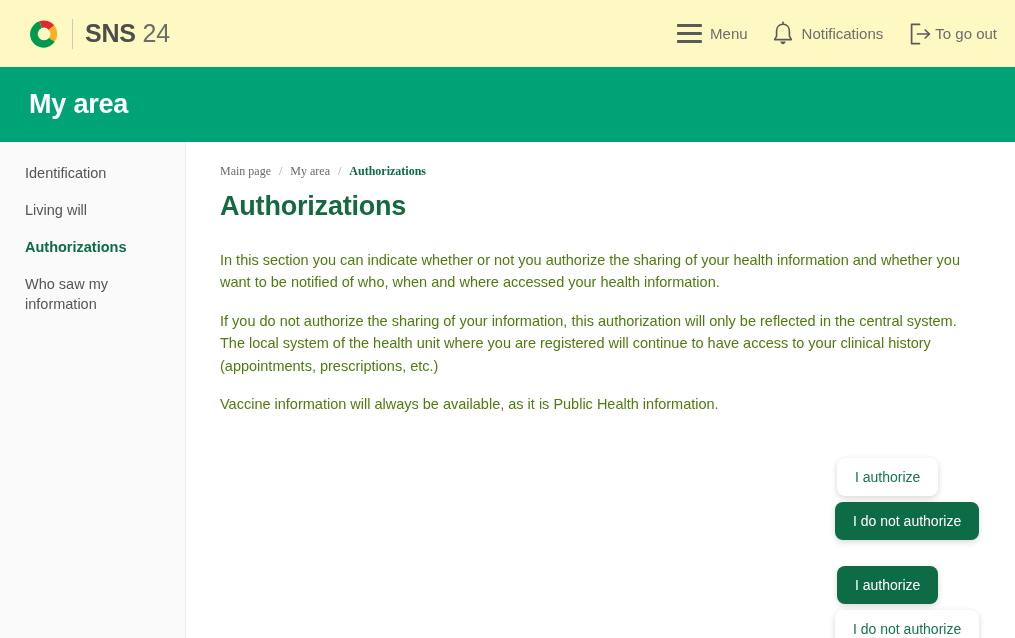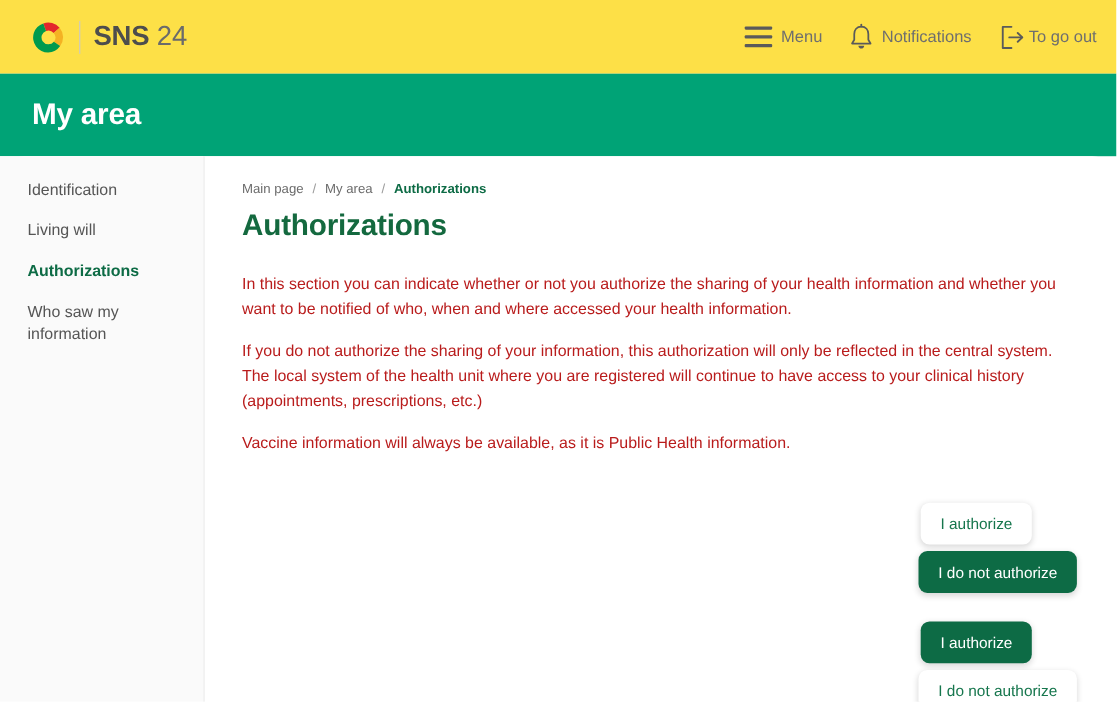--- a/index.html
+++ b/index.html
@@ -12,21 +12,21 @@
     font-family: "Liberation Sans", sans-serif;
     -webkit-font-smoothing: antialiased;
   }
 
   
   .topbar {
     height: 67px;
     display: flex;
     align-items: center;
     padding: 0 18px 0 29px;
-    background: #fde047;
+    background: #fef9c3;
   }
   .brand {
     display: flex;
     align-items: center;
     gap: 0;
   }
   .logo-mark {
     width: 30px; height: 30px;
     position: relative;
     flex: 0 0 auto;
@@ -125,20 +125,21 @@
     min-width: 0;
   }
 
   .breadcrumb {
     font-size: 12px;
     color: #6b6b6b;
     margin-bottom: 12px;
     display: flex;
     align-items: center;
     flex-wrap: wrap;
+    font-family: Liberation Serif, serif;
   }
   .breadcrumb .crumb { cursor: pointer; }
   .breadcrumb .crumb.current {
     color: #0d6b45;
     font-weight: bold;
     cursor: default;
   }
   .breadcrumb .sep {
     margin: 0 8px;
     color: #9b9b9b;
@@ -148,21 +149,21 @@
     margin: 0 0 27px 0;
     font-size: 27px;
     font-weight: bold;
     color: #14693f;
     letter-spacing: -0.2px;
   }
 
   .para {
     font-size: 14.5px;
     line-height: 1.55;
-    color: #b91c1c;
+    color: #4d7c0f;
     margin: 0 0 16px 0;
     max-width: 770px;
   }
   .para.last { margin-bottom: 0; }
 
   
   .auth-rows { margin-top: 42px; }
   .auth-row {
     display: flex;
     align-items: flex-start;

